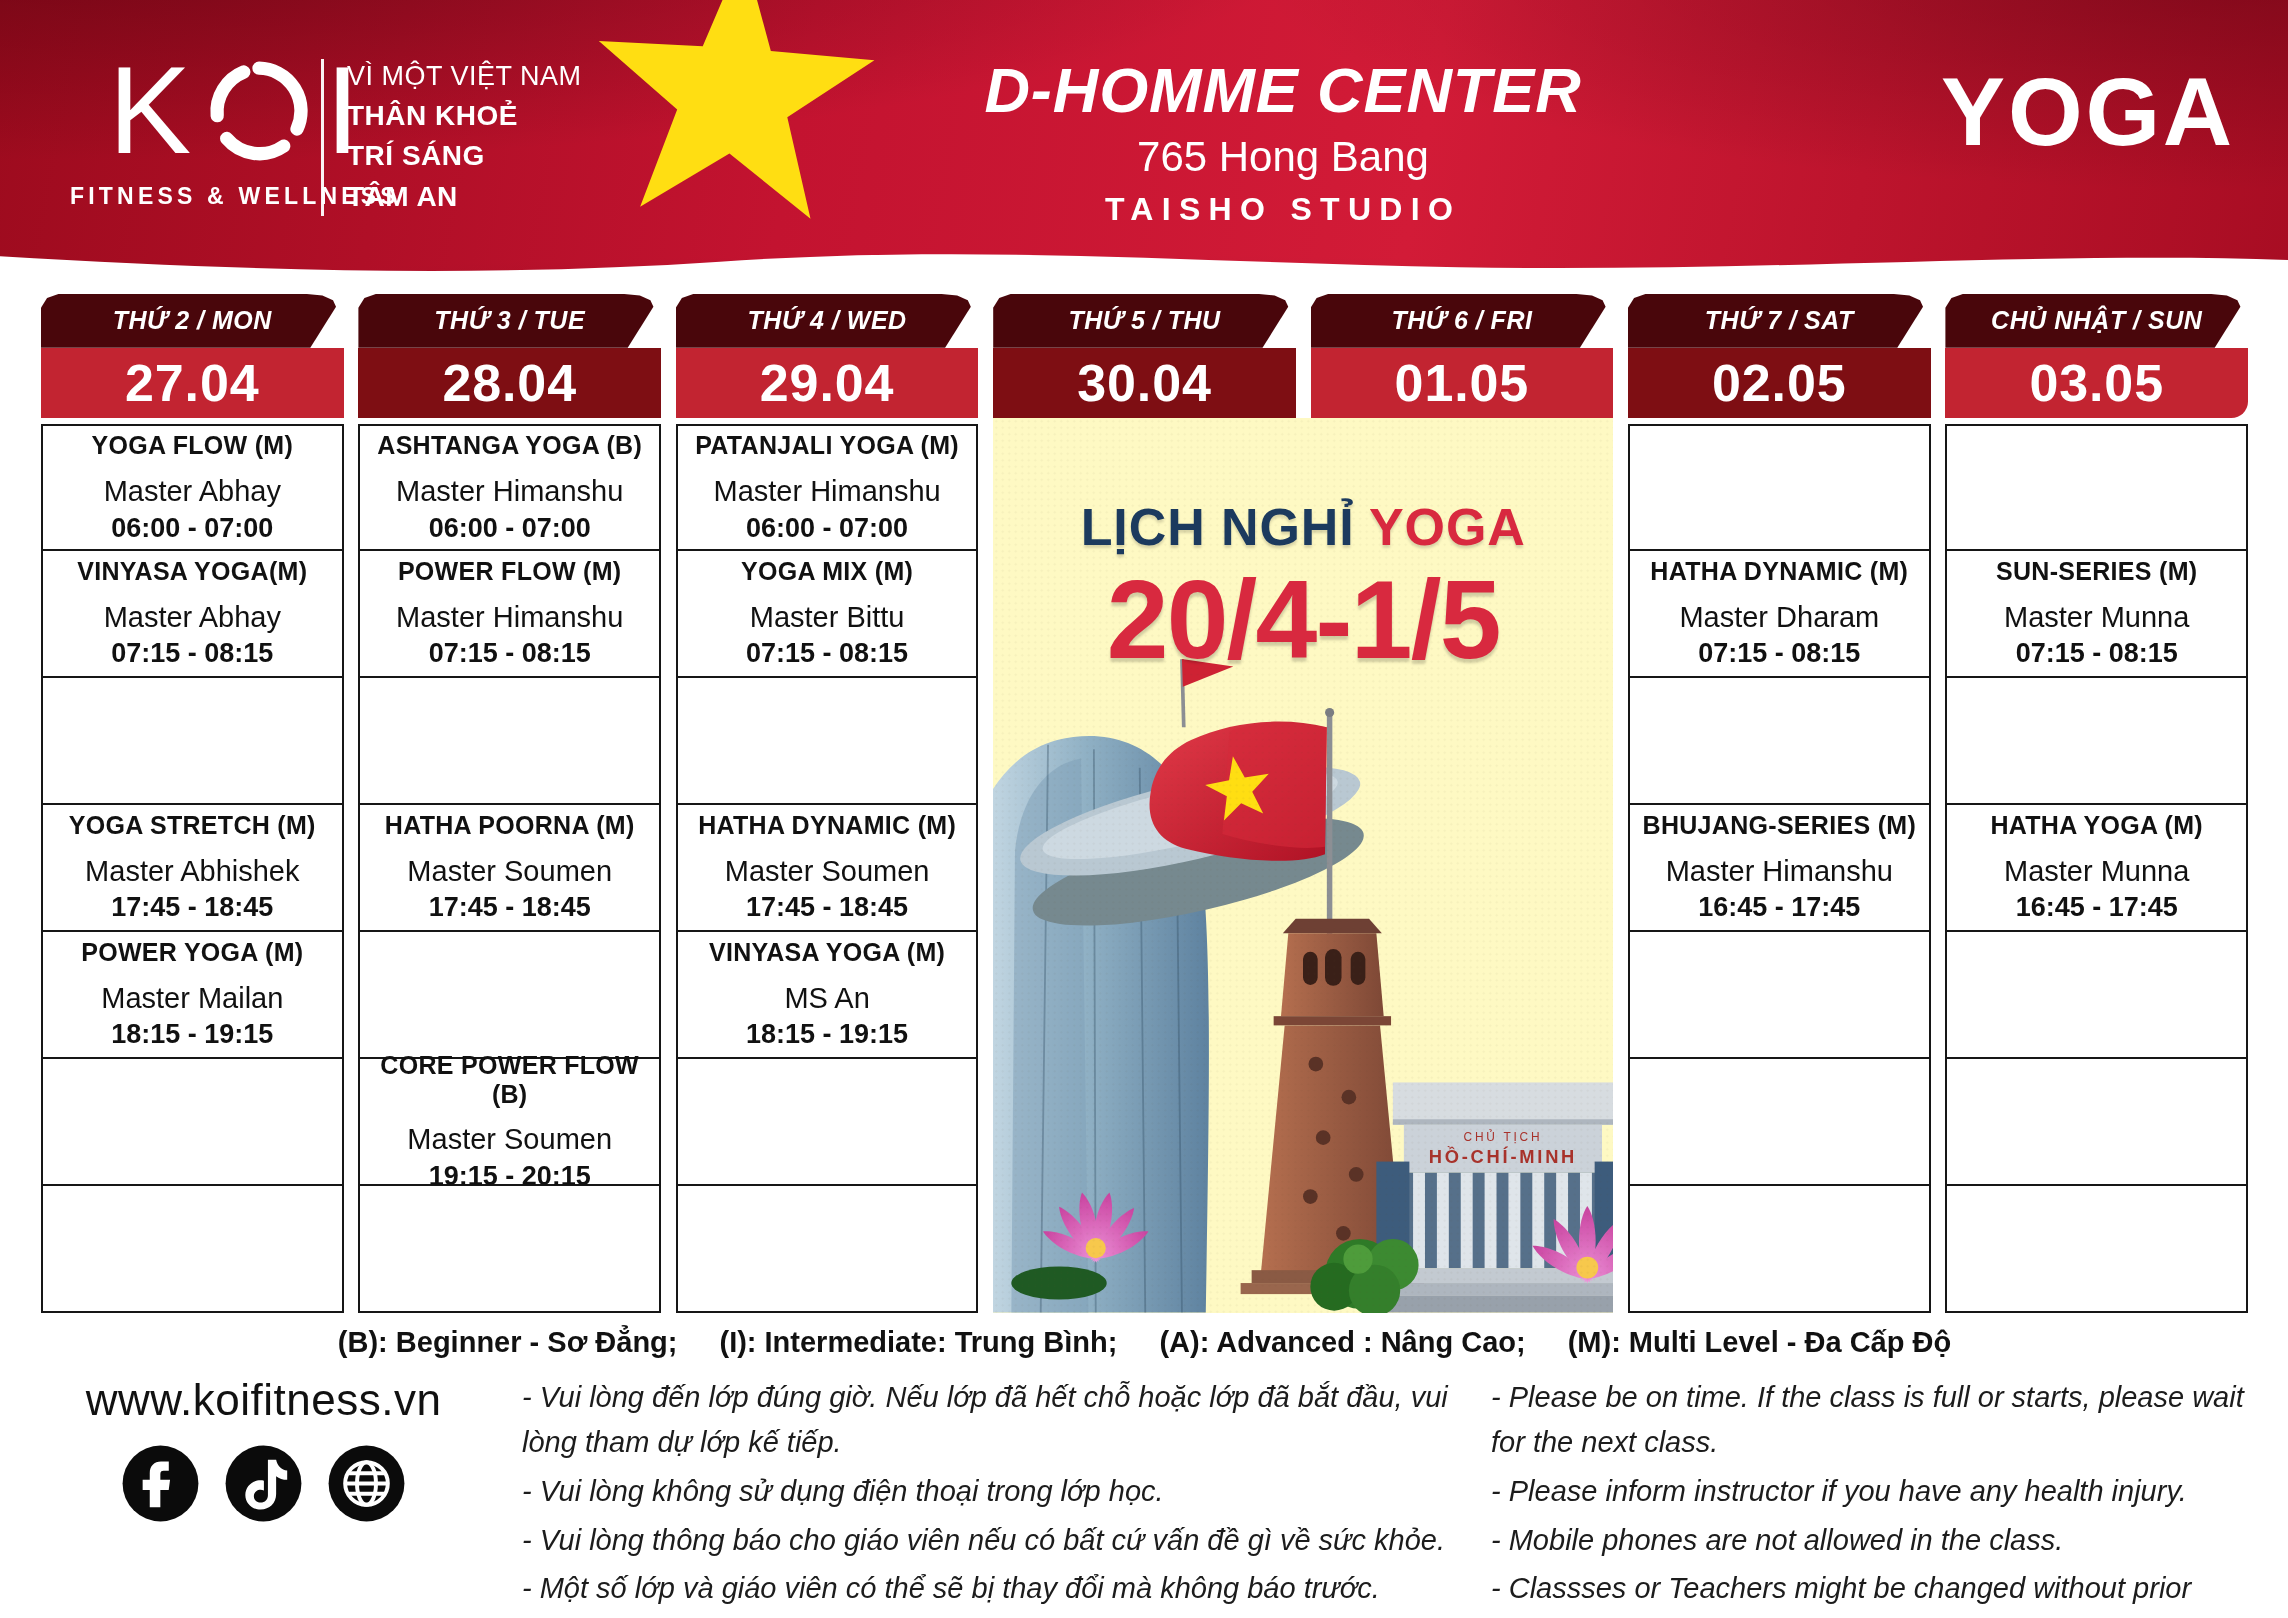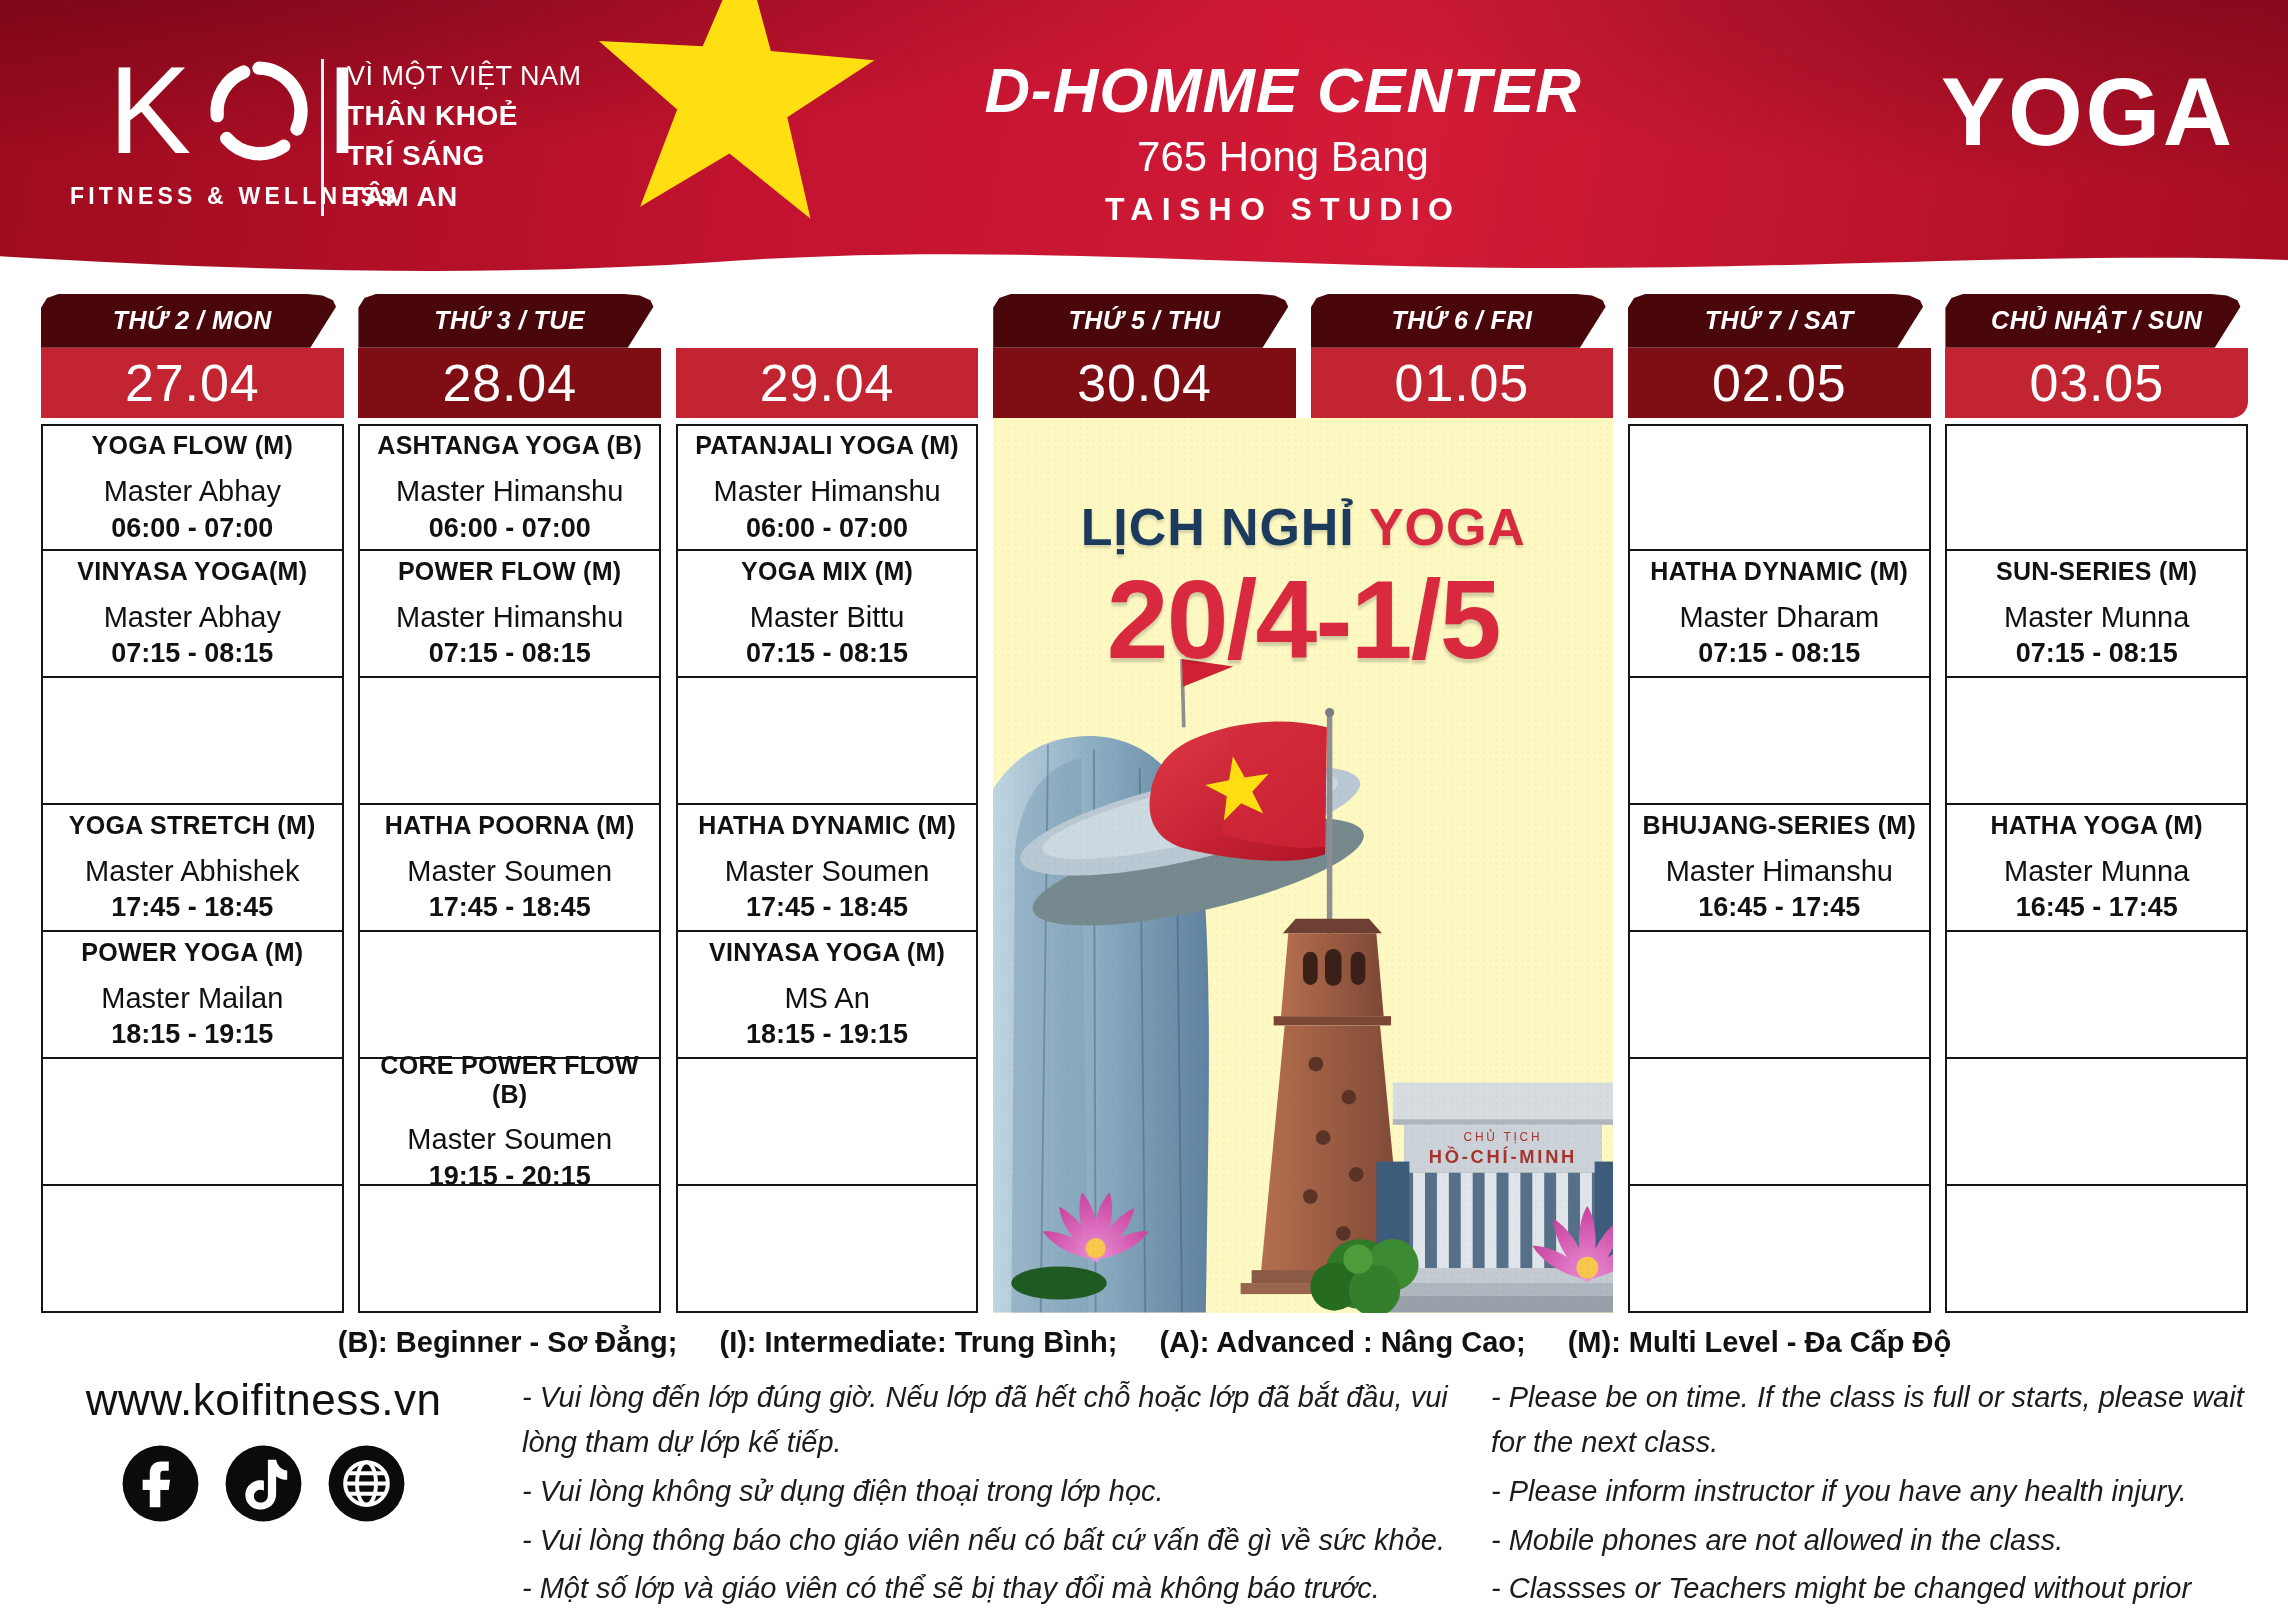--- a/index.html
+++ b/index.html
@@ -29,21 +29,21 @@
   .center-studio{margin-top:9.2px;font-size:32px;font-weight:700;letter-spacing:8.3px}
   .yoga-title{position:absolute;right:54px;top:57px;font-size:96px;font-weight:700;letter-spacing:2.8px}
 
   
   .schedule{margin:14.8px 41px 0 41px;display:grid;
     grid-template-columns:repeat(7,1fr);column-gap:14.8px;
     grid-template-rows:54px 76px repeat(7,127px);}
   .day-tab{background:#49060B;color:#fff;font-style:italic;font-weight:700;font-size:25px;
     display:flex;align-items:center;justify-content:center;letter-spacing:0.5px;
     clip-path:polygon(0% 100%,0% 26%,2% 8%,6% 0%,87% 0%,93% 3%,96.5% 12%,97.5% 24%,89% 100%);}
-  .day-date{height:70px;color:#fff;font-weight:400;font-size:52px;letter-spacing:0.9px;
+  .day-date{height:70px;color:#fff;font-weight:700;font-size:52px;letter-spacing:0.9px;
     display:flex;align-items:center;justify-content:center;align-self:start;width:100%}
   .day-date.bright{background:#C22431}
   .day-date.dark{background:#7E0E13}
   .day-date.last{border-radius:0 0 16.6px 0}
   .cell{background:#fff;border:2.8px solid #161616;border-top:0;display:flex;flex-direction:column;
     align-items:center;justify-content:center;padding:5.5px 7.4px;text-align:center}
   .cell.first{border-top:2.8px solid #161616}
   .c-title{font-weight:700;font-size:25px;letter-spacing:0.3px}
   .c-instructor{font-size:29px;margin-top:14.8px}
   .c-time{font-weight:700;font-size:27px;margin-top:4.6px}
@@ -288,20 +288,21 @@
         <div class="c-instructor">Master Soumen</div>
         <div class="c-time">17:45 - 18:45</div>
       </div>
       <div class="cell" style="grid-area: 7 / 2;"></div>
       <div class="cell" style="grid-area: 8 / 2;">
         <div class="c-title">CORE POWER FLOW (B)</div>
         <div class="c-instructor">Master Soumen</div>
         <div class="c-time">19:15 - 20:15</div>
       </div>
       <div class="cell" style="grid-area: 9 / 2;"></div>
+      <div class="day-tab" style="grid-area: 1 / 3;">THỨ 4 / WED</div>
       <div class="day-date bright" style="grid-area: 2 / 3;">29.04</div>
       <div class="cell first" style="grid-area: 3 / 3;">
         <div class="c-title">PATANJALI YOGA (M)</div>
         <div class="c-instructor">Master Himanshu</div>
         <div class="c-time">06:00 - 07:00</div>
       </div>
       <div class="cell" style="grid-area: 4 / 3;">
         <div class="c-title">YOGA MIX (M)</div>
         <div class="c-instructor">Master Bittu</div>
         <div class="c-time">07:15 - 08:15</div>

